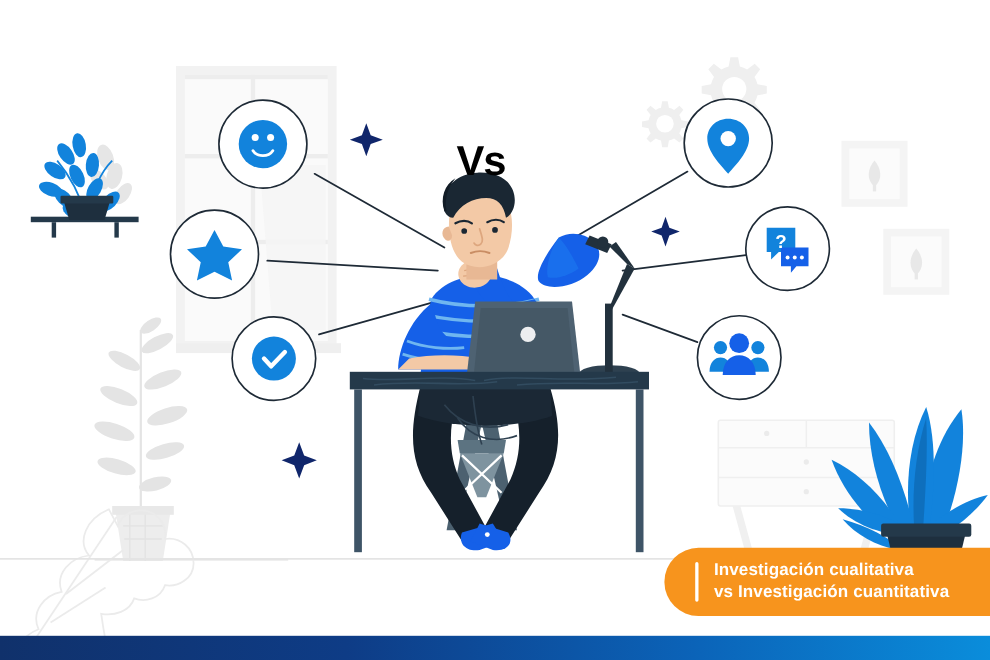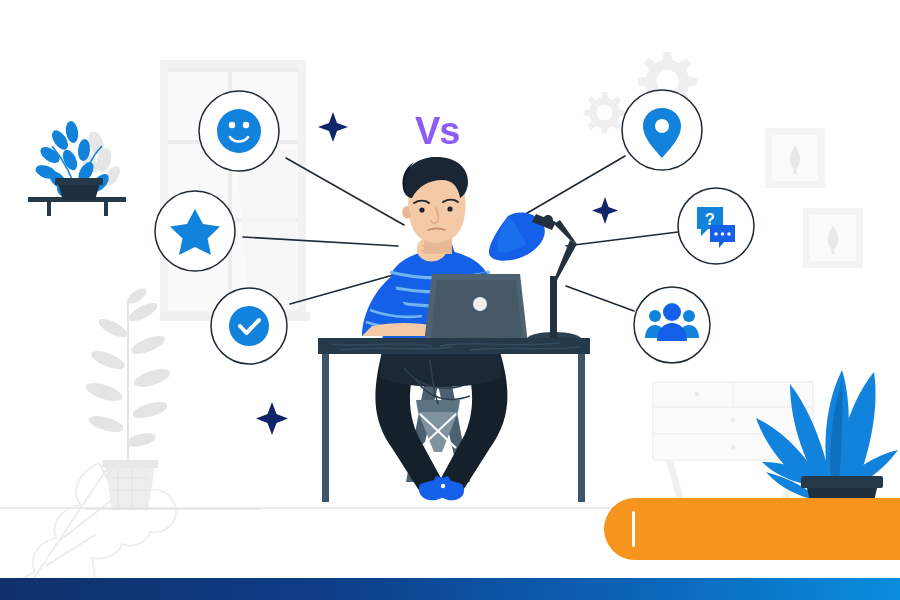--- a/index.html
+++ b/index.html
@@ -50,24 +50,24 @@
     font-size: 15.5px;
     font-weight: bold;
     line-height: 20px;
     letter-spacing: 0.1px;
     white-space: nowrap;
   }
   .banner-line { display: block; }
   .vs-label {
     position: absolute;
     left: 415px;
-    top: 110px;
+    top: 126px;
     font-size: 38px;
     font-weight: bold;
-    color: #8b5cf6;
+    color: #000000;
     letter-spacing: -1px;
     font-family: "Liberation Sans", sans-serif;
   }
 </style>
 </head>
 <body>
 
 <div id="stage">
 
   <svg id="art" viewBox="0 0 900 600">
@@ -376,15 +376,19 @@
       <path d="M657 341 C 657 329, 664 323, 672 323 C 680 323, 687 329, 687 341 Z" fill="#1560E8"></path>
     </g>
 
     <rect x="0" y="578" width="900" height="22" fill="url(#barGrad)"></rect>
   </svg>
 
   <div class="vs-label">Vs</div>
 
   <div class="banner">
     <div class="banner-rule"></div>
+    <div class="banner-text">
+      <span class="banner-line">Investigación cualitativa</span>
+      <span class="banner-line">vs Investigación cuantitativa</span>
+    </div>
   </div>
 
 </div>
 
 </body></html>

